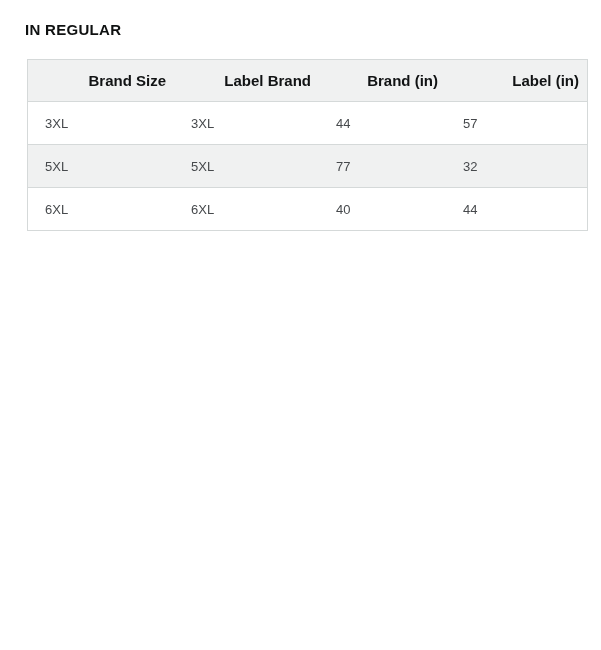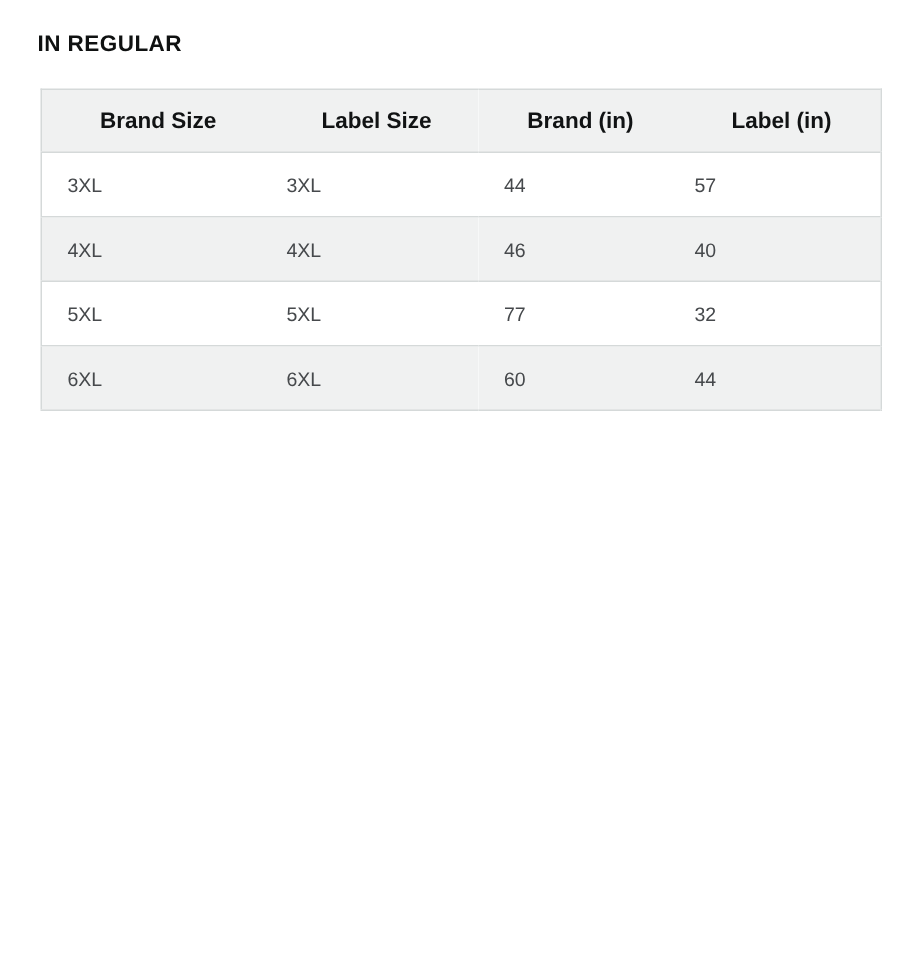--- a/index.html
+++ b/index.html
@@ -32,21 +32,21 @@
     border-collapse: collapse;
     table-layout: fixed;
     border: 1px solid #d5d9d9;
     background: #ffffff;
   }
   table.size-table th {
     background: #f0f1f1;
     color: #111314;
     font-size: 15px;
     font-weight: 700;
-    text-align: center;
+    text-align: right;
     padding: 12px 8px 12px 17px;
     line-height: 17px;
     border-bottom: 1px solid #d5d9d9;
     white-space: nowrap;
     overflow: hidden;
   }
   table.size-table td {
     color: #46494c;
     font-size: 13px;
     font-weight: 400;
@@ -72,50 +72,43 @@
 </head>
 <body>
 
 <div class="page">
   <h2 class="title">IN REGULAR</h2>
 
   <table class="size-table">
     <thead>
       <tr>
           <th>Brand Size</th>
-          <th>Label Size</th>
+          <th>Label Brand</th>
           <th>Brand (in)</th>
           <th>Label (in)</th>
           <th>Hip (in)</th>
         </tr>
     </thead>
     <tbody>
         <tr>
           <td>3XL</td>
           <td>3XL</td>
           <td>44</td>
           <td>57</td>
           <td>48</td>
         </tr>
         <tr>
-          <td>4XL</td>
-          <td>4XL</td>
-          <td>46</td>
-          <td>40</td>
-          <td>50</td>
-        </tr>
-        <tr>
           <td>5XL</td>
           <td>5XL</td>
           <td>77</td>
           <td>32</td>
           <td>52</td>
         </tr>
         <tr>
           <td>6XL</td>
           <td>6XL</td>
-          <td>60</td>
+          <td>40</td>
           <td>44</td>
           <td>54</td>
         </tr>
       </tbody>
   </table>
 </div>
 
 </body></html>

